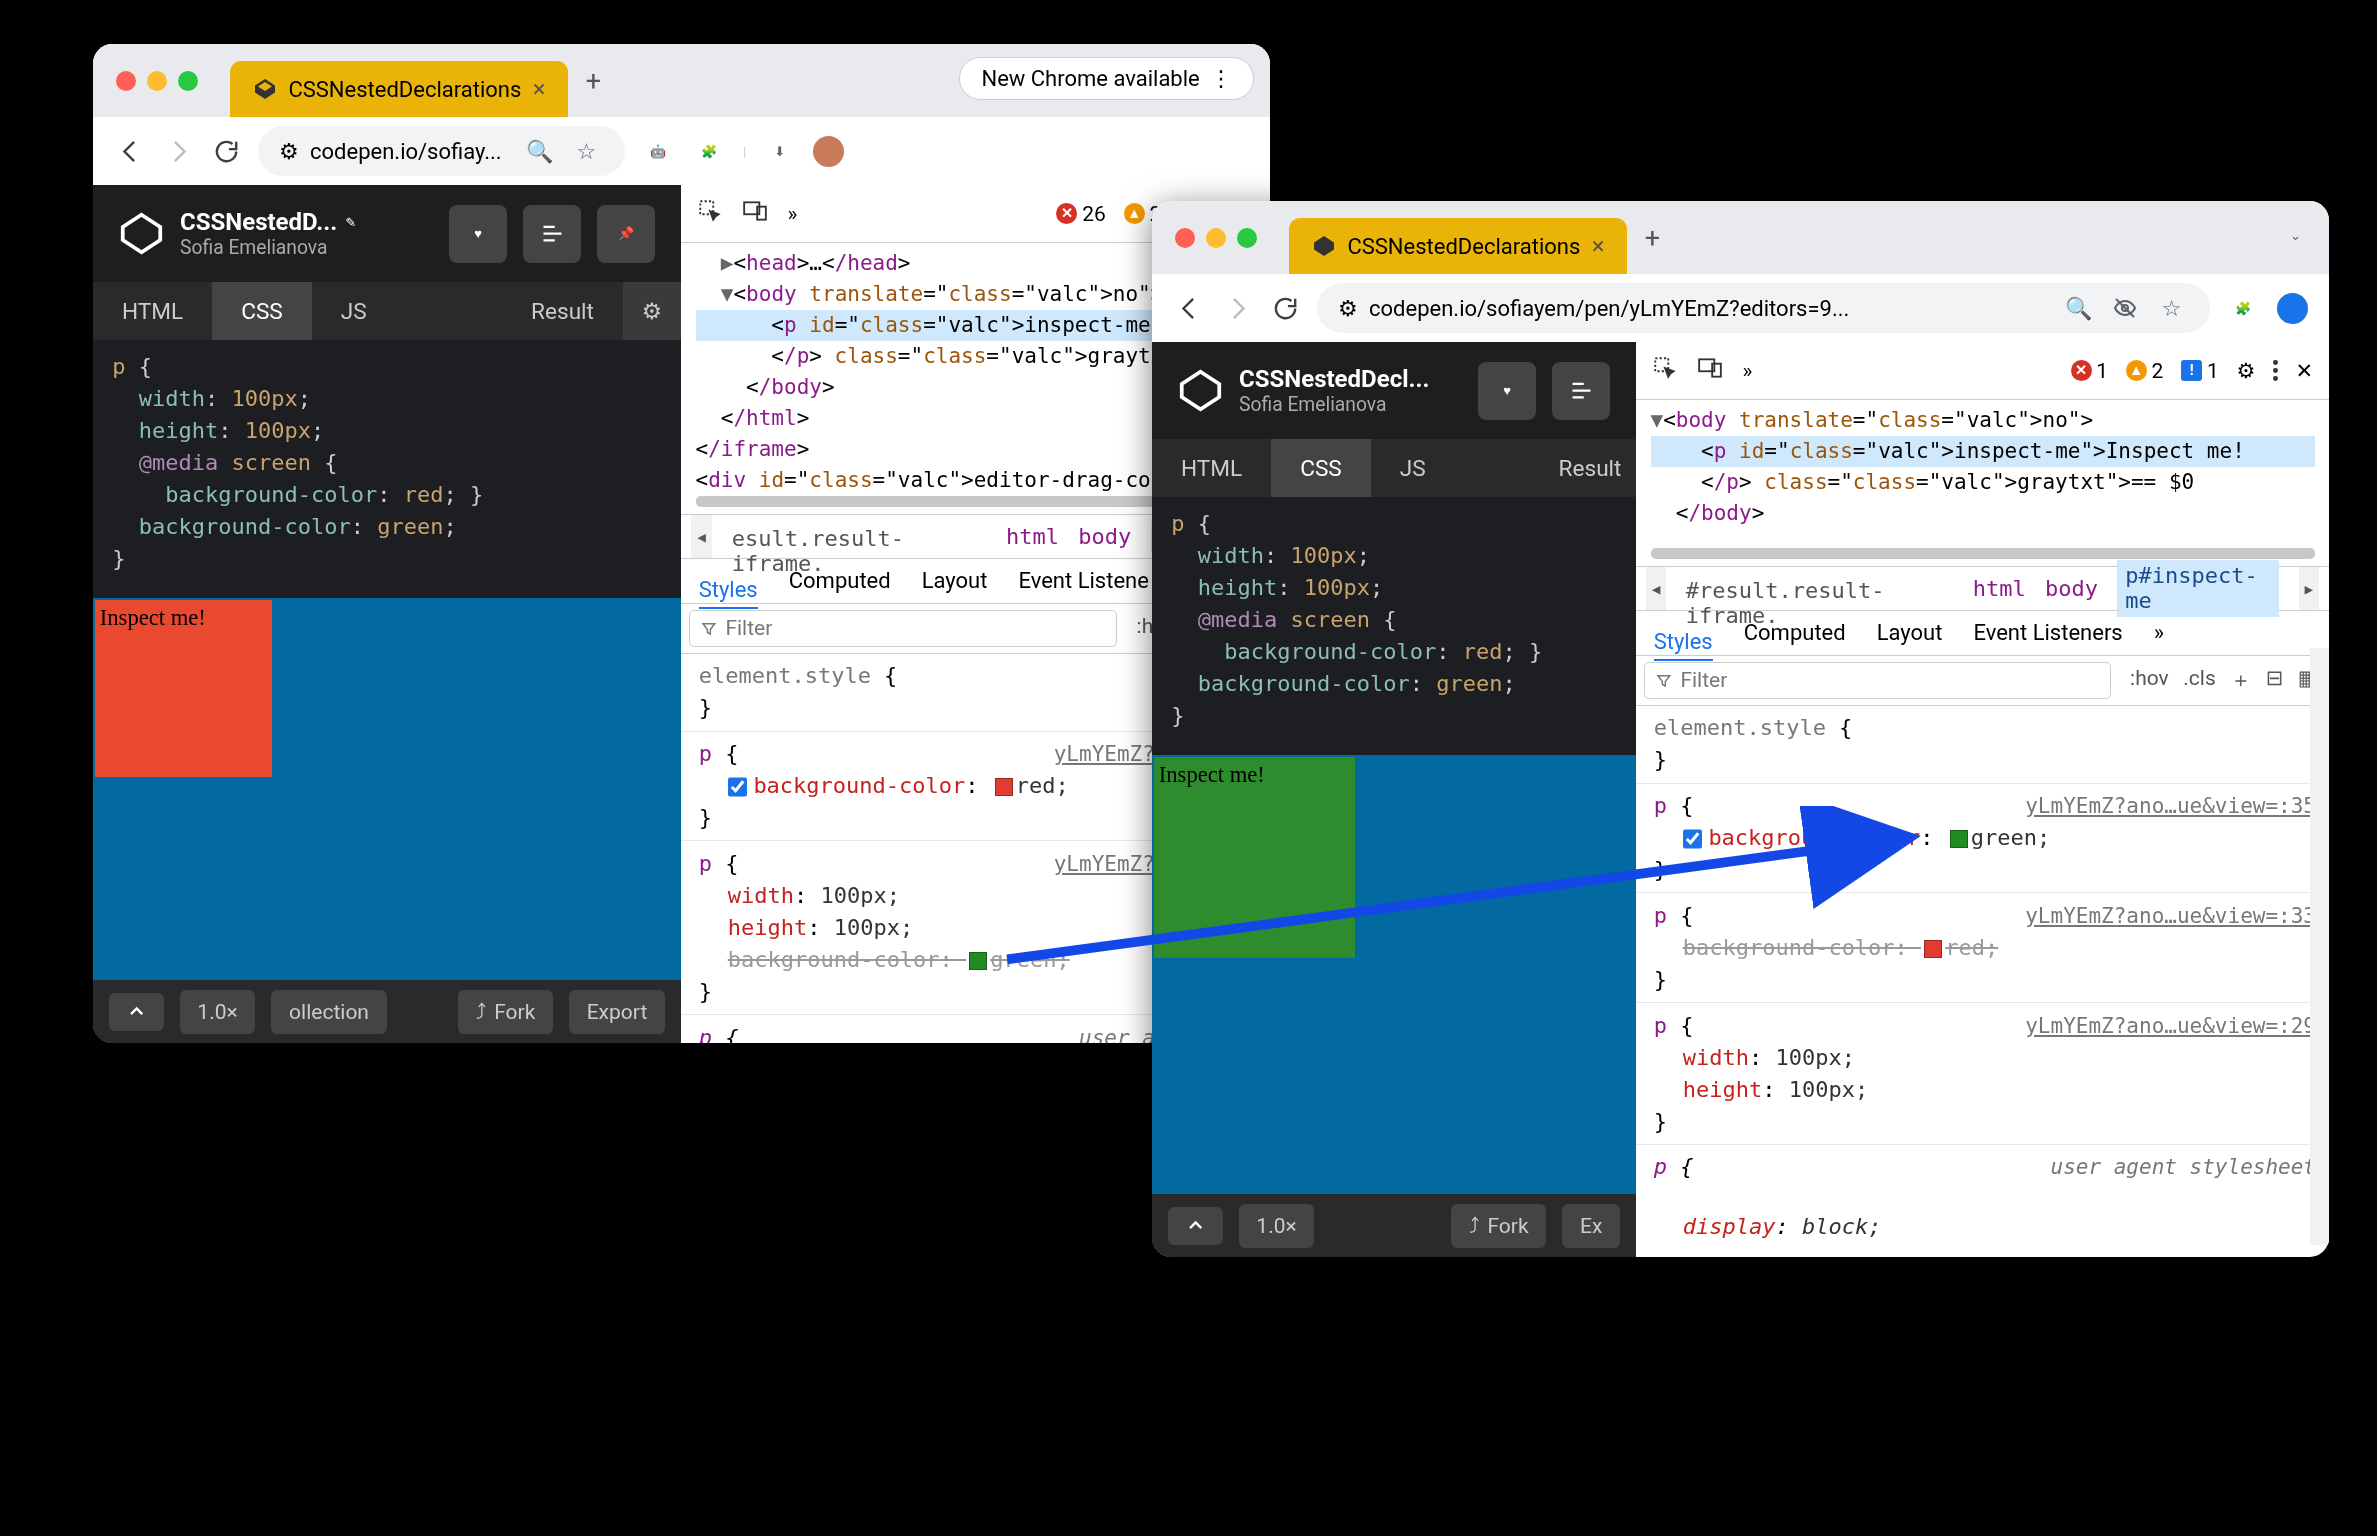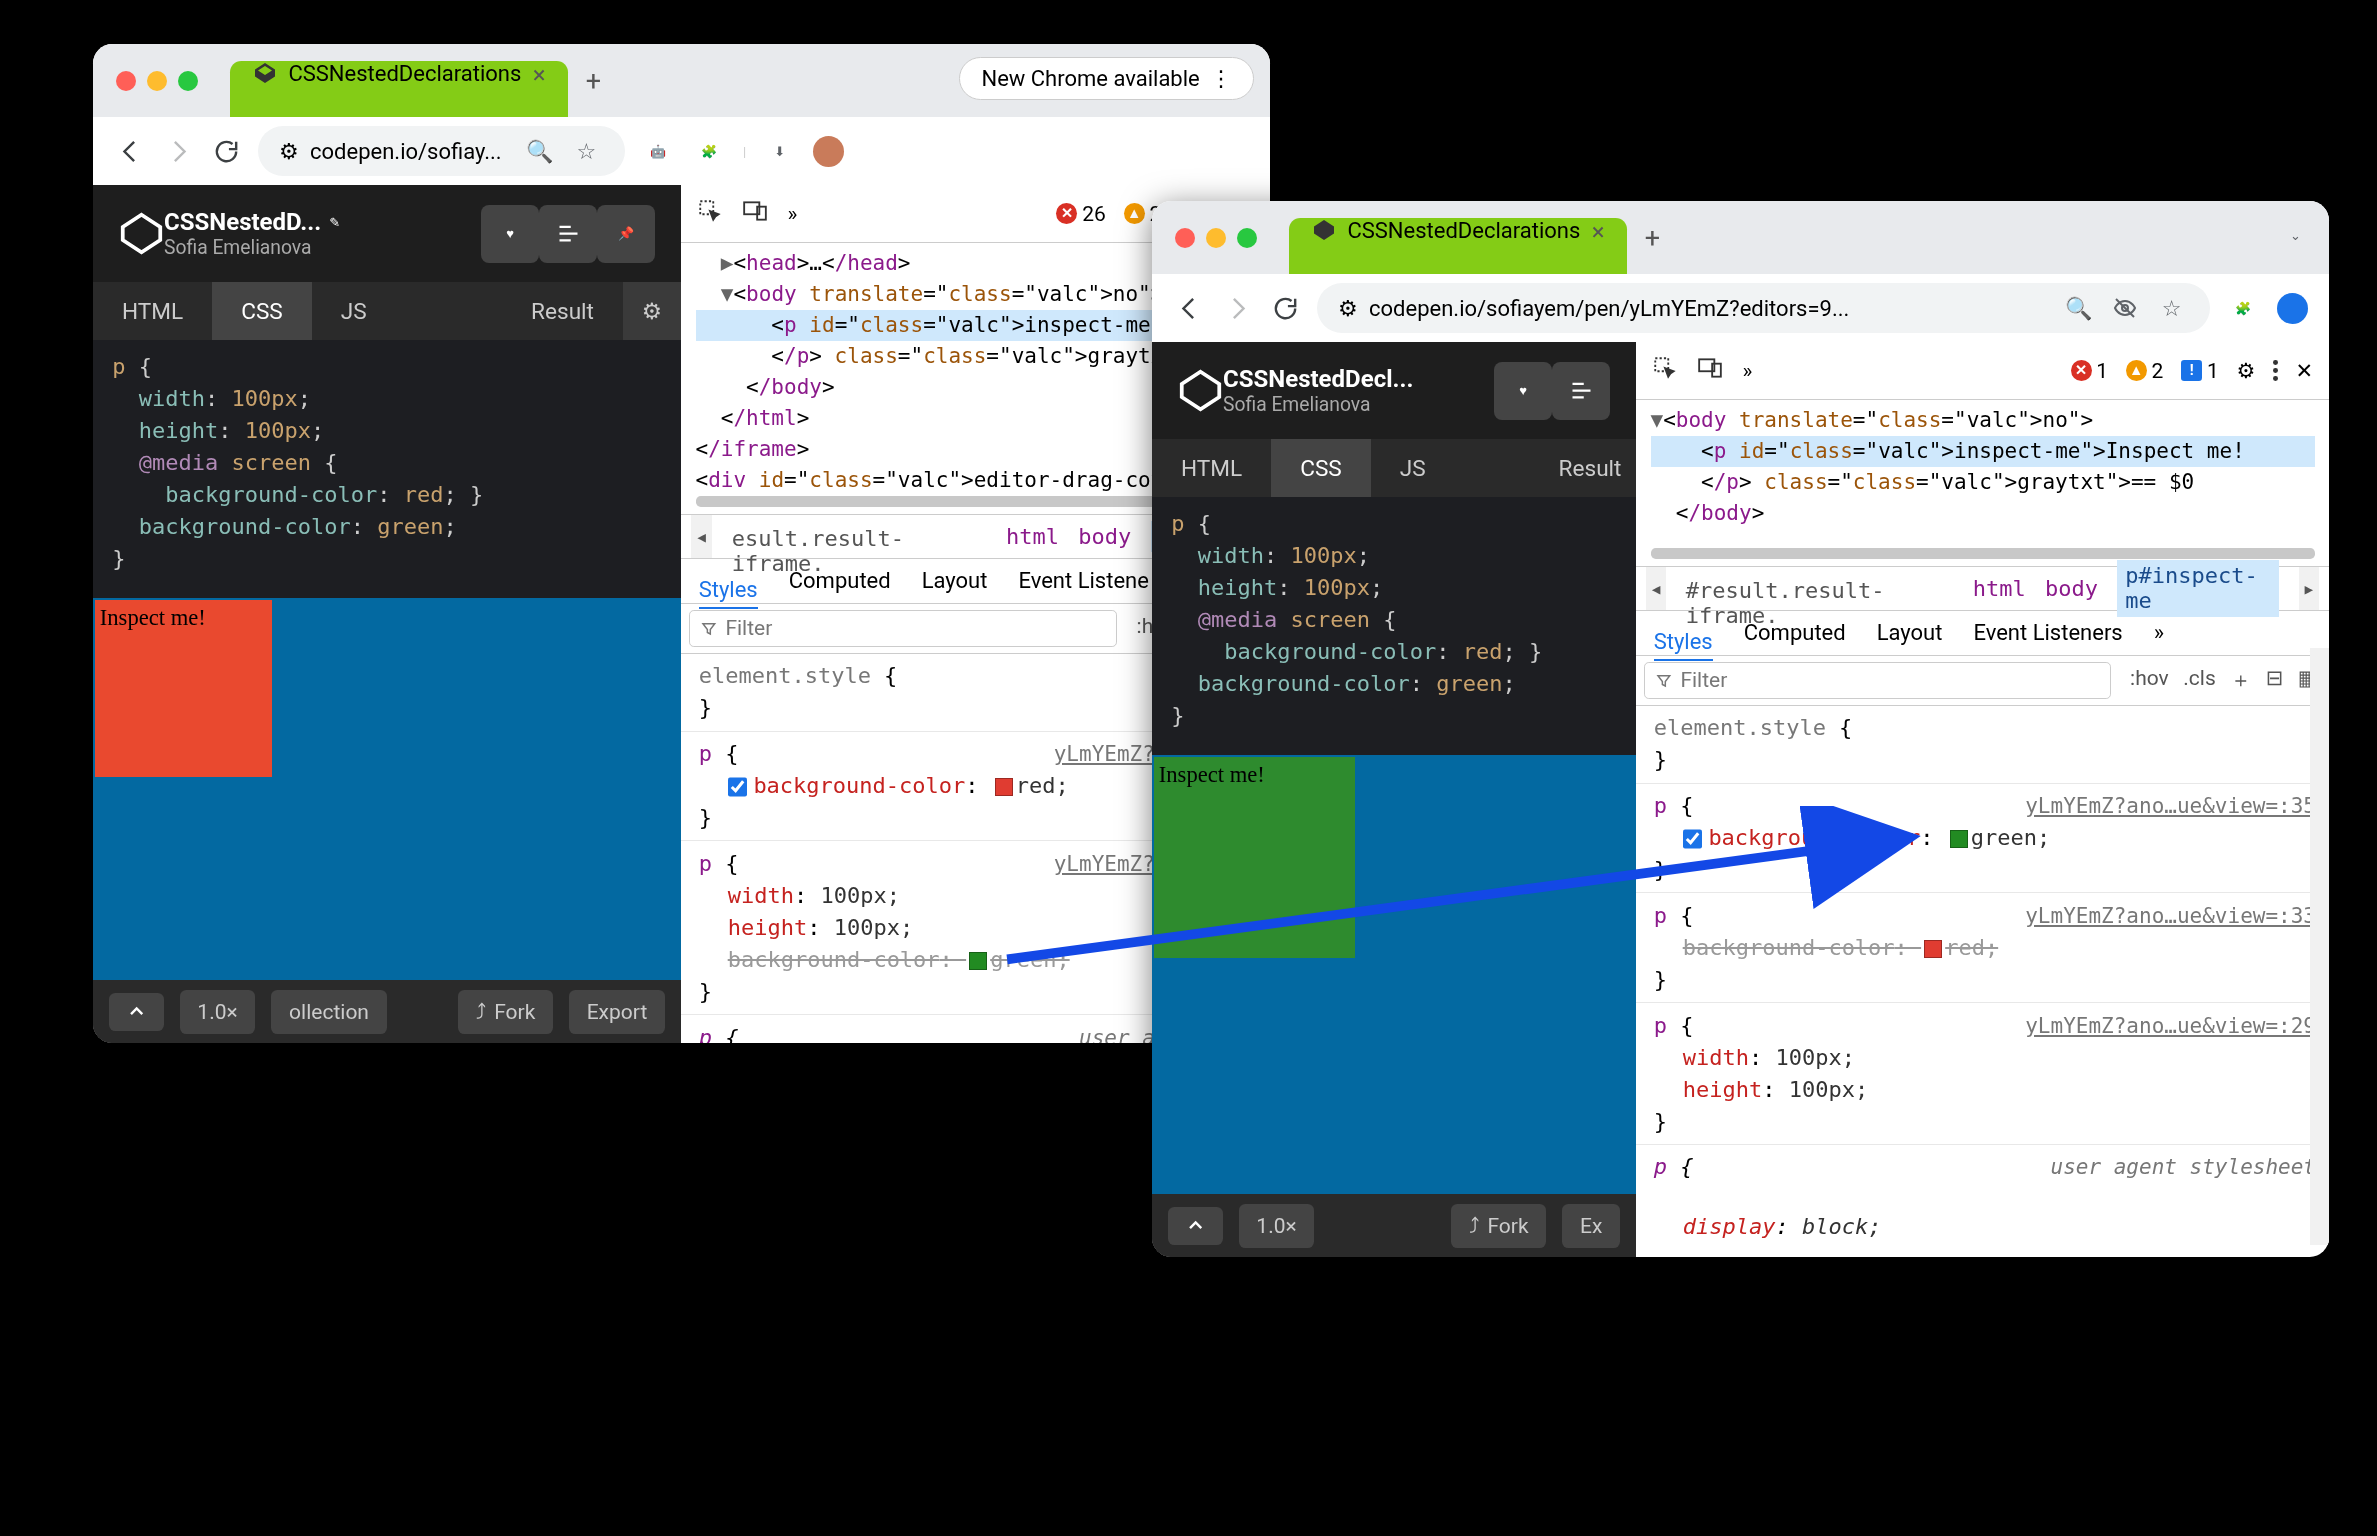--- a/index.html
+++ b/index.html
@@ -5,34 +5,34 @@
   * { margin:0; padding:0; box-sizing:border-box; }
   body { background:#000; font-family:-apple-system,BlinkMacSystemFont,"Segoe UI",Roboto,sans-serif; width:2377px; height:1536px; position:relative; overflow:hidden; }
   .mono { font-family:Menlo,Consolas,monospace; }
   .window { position:absolute; background:#fff; border-radius:19.3px; box-shadow:0 6.4px 32px rgba(0,0,0,0.5); overflow:hidden; }
   .win1 { left:93px; top:44px; width:1177px; height:999px; }
   .win2 { left:1152px; top:201px; width:1177px; height:1056px; z-index:2; }
 
   .tabstrip { display:flex; align-items:center; height:73px; background:#e8eaed; padding:0 22.6px; position:relative; }
   .dot { width:20px; height:20px; border-radius:50%; margin-right:11.3px; }
   .dot.r{background:#ff5f57}.dot.y{background:#febc2e}.dot.g{background:#28c840}
-  .tab { height:56px; background:#84cc16; border-radius:11.3px 11.3px 0 0; margin-left:21px; display:flex; padding:0 22.6px; gap:11.3px; font-size:22px; min-width:290px; align-self:flex-end; }
+  .tab { height:56px; background:#eab308; border-radius:11.3px 11.3px 0 0; margin-left:21px; display:flex; align-items:center; padding:0 22.6px; gap:11.3px; font-size:22px; min-width:290px; align-self:flex-end; }
   .tab .close { margin-left:auto; font-size:24px; color:#555; }
   .newtab { margin-left:17.7px; font-size:27px; color:#555; }
   .newchrome { position:absolute; right:16px; top:0; height:69px; display:flex; align-items:center; gap:16px; }
   .pillbtn { border:0.8px solid #ccc; border-radius:32px; padding:8px 21px; background:#fff; font-size:22px; }
 
   .urlbar { display:flex; align-items:center; height:68px; padding:0 21px; gap:16px; background:#fff; }
   .navico { width:32px; height:32px; display:flex; align-items:center; justify-content:center; }
   .navico svg { width:29px; height:29px; stroke:#3c4043; stroke-width:2; fill:none; }
   .omnibox { flex:0 0 auto; display:flex; align-items:center; height:50px; background:#f1f3f4; border-radius:32px; padding:0 21px; gap:11.3px; font-size:22px; }
   .omnibox.w2 { flex:1; }
   .icobtn { width:35px; height:35px; display:flex; align-items:center; justify-content:center; color:#5f6368; }
 
-  .codepen-top { display:flex; align-items:center; height:97px; padding:0 26px; background:#1e1e1e; color:#fff; }
+  .codepen-top { display:flex; align-items:center; height:97px; padding:0 26px; gap:16px; background:#1e1e1e; color:#fff; }
   .cplogo { width:45px; height:45px; }
   .cptitle { font-size:24px; font-weight:700; }
   .cpauth { font-size:19.3px; color:#aaa; }
   .cpbtn { background:#444; color:#fff; width:58px; height:58px; border-radius:8px; display:flex; align-items:center; justify-content:center; }
 
   .editortabs { display:flex; align-items:stretch; background:#2a2a2a; color:#ccc; font-size:22.6px; height:58px; }
   .edtab { padding:0 29px; display:flex; align-items:center; cursor:pointer; }
   .edtab.active { background:#444; color:#fff; }
   .gear { width:58px; display:flex; align-items:center; justify-content:center; background:#3a3a3a; }
 

